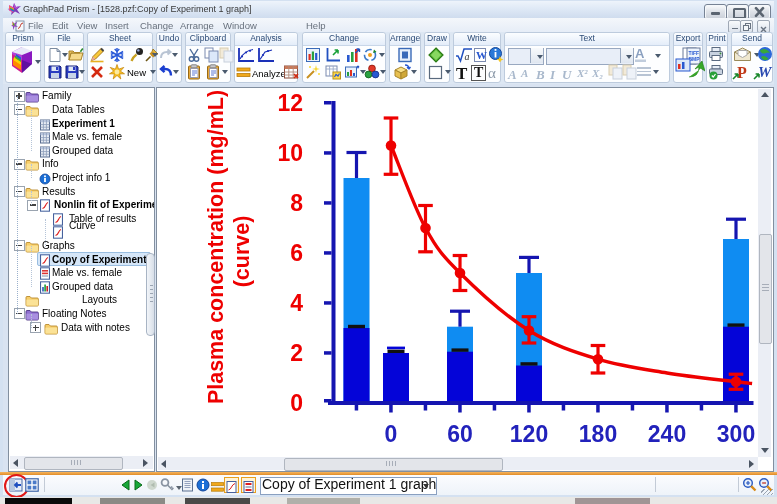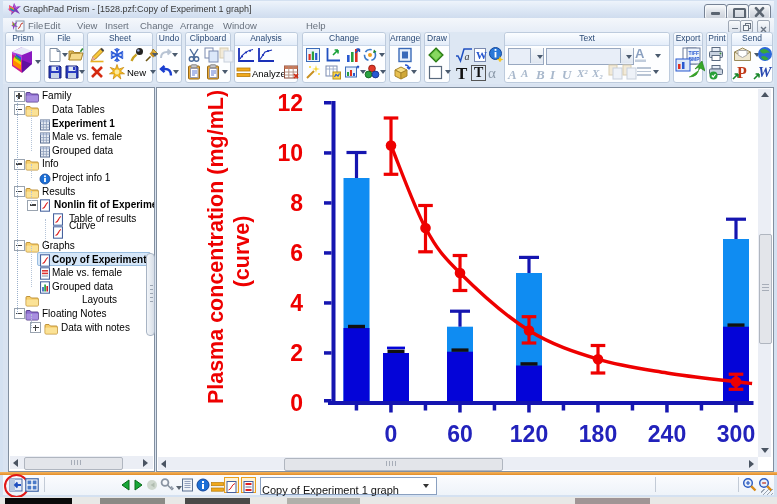--- a/index.html
+++ b/index.html
@@ -67,21 +67,21 @@
     </svg></div>
 <div id="menubar" class="abs"></div>
 <div id="mdiicon" class="abs" style="left:11px;top:18px;width:14px;height:13px;"><svg width="14" height="13" viewBox="0 0 14 13">
 <rect x="5" y="2" width="8" height="10" fill="#f4f7fb" stroke="#7a8aa0" stroke-width="0.9"></rect>
 <path d="M7 9.5 Q9 9 9.5 6.5 T12 4" fill="none" stroke="#c03020" stroke-width="1"></path>
 <path d="M1 2 L3.5 4.5 L6.5 2.5 L4.5 6 L7 8 L3.5 7.5 L2.5 11 L1.8 7.2 L0.2 7 L2 5.5 Z" fill="#8a40c0"></path>
 <path d="M1.5 3 L3.5 5 L3 7 L1.5 6 Z" fill="#f09020"></path>
 <path d="M2 4 L3.5 5.5 L3.2 6.8 L2 6 Z" fill="#38a838"></path>
     </svg></div>
 <div class="menuitem" style="left:28px;">File</div>
-<div class="menuitem" style="left:44px;text-align:right;">Edit</div>
+<div class="menuitem" style="left:52px;text-align:right;">Edit</div>
 <div class="menuitem" style="left:77px;">View</div>
 <div class="menuitem" style="left:105px;">Insert</div>
 <div class="menuitem" style="left:140px;">Change</div>
 <div class="menuitem" style="left:180px;">Arrange</div>
 <div class="menuitem" style="left:223px;">Window</div>
 <div class="menuitem" style="left:266px;padding-left:40px;">Help</div>
 <div class="abs mdibtn" style="left:728px;">
     <div class="abs" style="left:2.5px;top:6.5px;width:6px;height:1.6px;background:#6a7482;"></div>
   </div>
 <div class="abs mdibtn" style="left:740px;">
@@ -111,20 +111,23 @@
       <div class="lbl">Analysis</div>
     </div>
 <div class="grp" style="left:299px;width:82px;">
       <div class="lbl">Change</div>
     </div>
 <div class="grp" style="left:386px;width:30px;">
       <div class="lbl">Arrange</div>
     </div>
 <div class="grp" style="left:421px;width:24px;">
       <div class="lbl">Draw</div>
+    </div>
+<div class="grp" style="left:450px;width:46px;">
+      <div class="lbl">Write</div>
     </div>
 <div class="grp" style="left:501px;width:164px;">
       <div class="lbl">Text</div>
     </div>
 <div class="grp" style="left:670px;width:28px;">
       <div class="lbl">Export</div>
     </div>
 <div class="grp" style="left:703px;width:20px;">
       <div class="lbl">Print</div>
     </div>
@@ -754,21 +757,21 @@
         <rect x="1" y="0.5" width="9" height="11" fill="#fff" stroke="#47619c"></rect>
         <path d="M2.5 9 Q4.5 8.5 5.5 6 T9 2.5" fill="none" stroke="#d22" stroke-width="1"></path>
       </svg></div>
     <div class="abs" style="left:238px;top:2px;width:15px;height:16px;border:1px solid #e8a020;background:#fff4d8;padding:1px 1px;box-sizing:border-box;"><svg width="11" height="12" viewBox="0 0 11 12">
         <rect x="1" y="0.5" width="9" height="11" fill="#fff" stroke="#47619c"></rect>
         <rect x="2.5" y="2" width="6" height="2" fill="#d22"></rect>
         <rect x="2.5" y="5" width="6" height="2" fill="#b0b8c8"></rect>
         <rect x="2.5" y="8" width="6" height="2" fill="#d22"></rect>
       </svg></div>
     <div class="abs" style="left:257px;top:2px;width:175px;height:16px;background:#fff;border:1px solid #8aa0c0;"></div>
-    <div class="abs" style="left:259px;top:9px;font-size:11px;color:#111;">Copy of Experiment 1 graph</div>
+    <div class="abs" style="left:259px;top:1px;font-size:14px;color:#111;">Copy of Experiment 1 graph</div>
     <div class="dd" style="left:420px;top:9px;border-top-color:#333;"></div>
     <div class="vsep" style="left:652px;"></div>
     <div class="vsep" style="left:735px;"></div>
     <div class="abs" style="left:739px;top:2px;width:15px;height:15px;"><svg width="15" height="15" viewBox="0 0 15 15">
         <circle cx="6" cy="6" r="4.3" fill="#e8f0fa" stroke="#2858c0" stroke-width="1.4"></circle>
         <path d="M9.2 9.2 L13.5 13.5" stroke="#d88a18" stroke-width="2.4"></path>
         <path d="M4 6 H8 M6 4 V8" stroke="#2858c0" stroke-width="1.2"></path>
       </svg></div>
     <div class="abs" style="left:755px;top:2px;width:15px;height:15px;"><svg width="15" height="15" viewBox="0 0 15 15">
         <circle cx="6" cy="6" r="4.3" fill="#e8f0fa" stroke="#2858c0" stroke-width="1.4"></circle>

